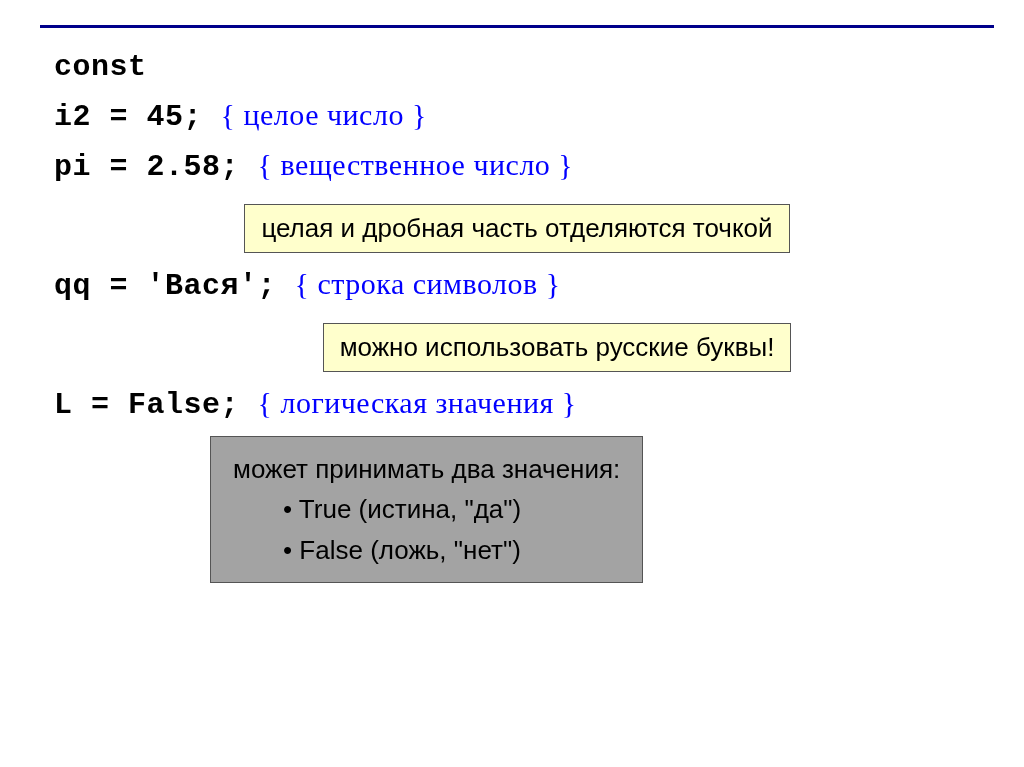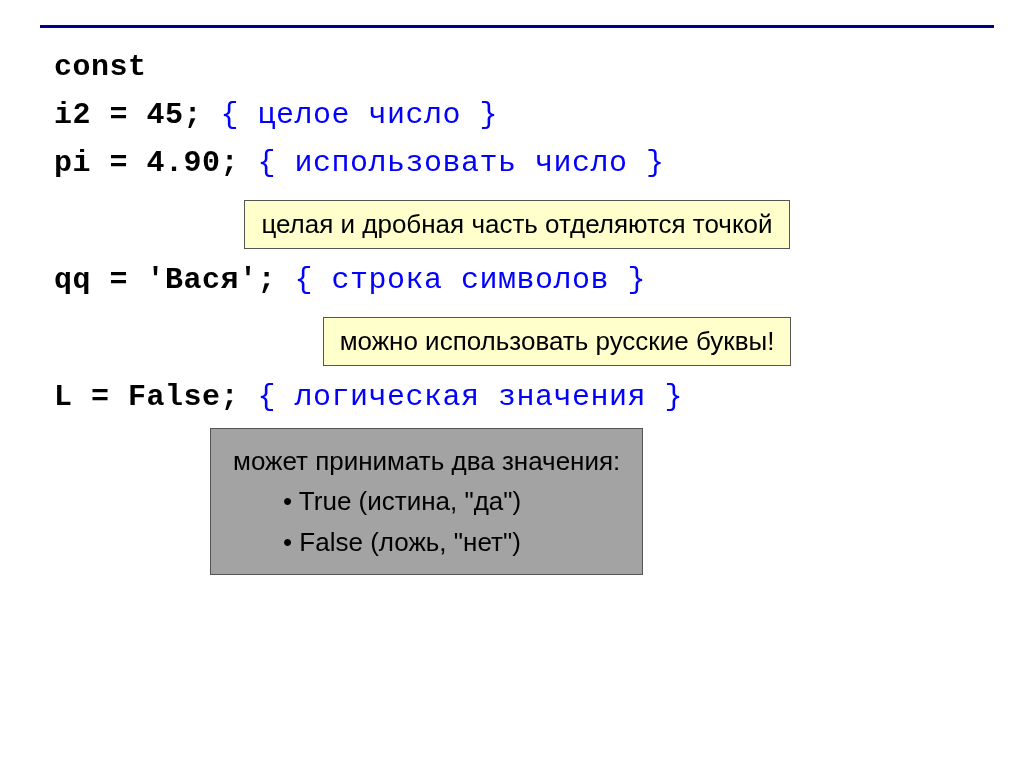--- a/index.html
+++ b/index.html
@@ -29,21 +29,21 @@
     font-family: "Courier New", Courier, monospace;
     font-size: 30px;
     font-weight: bold;
     letter-spacing: .5px;
     color: #000;
   }
   .indent0 { margin-left: 14px; }
   .indent1 { margin-left: 110px; white-space: nowrap; }
   .comment {
     color: #0200ff;
-    font-family: Liberation Mono, monospace;
+    font-family: Liberation Serif, serif;
     font-weight: normal;
     font-size: 30px;
   }
   .code-line { margin: 14px 14px; }
   .note-box {
     background: #ffffcc;
     border: 1.5px solid #555;
     padding: 8px 16px;
     font-size: 26px;
     color: #000;
@@ -76,22 +76,22 @@
   <div class="rule"></div>
 
   <div class="code code-line indent0">const</div>
 
   <div class="code code-line indent1">
     <span>i2 = 45;</span>
     <span class="comment">{ целое число }</span>
   </div>
 
   <div class="code code-line indent1">
-    <span>pi = 4.90;</span>
-    <span class="comment">{ использовать число }</span>
+    <span>pi = 2.58;</span>
+    <span class="comment">{ вещественное число }</span>
   </div>
 
   <div class="note-row">
     <div class="note-box">целая и дробная часть отделяются точкой</div>
   </div>
 
   <div class="code code-line indent1">
     <span>qq = 'Вася';</span>
     <span class="comment">{ строка символов }</span>
   </div>

